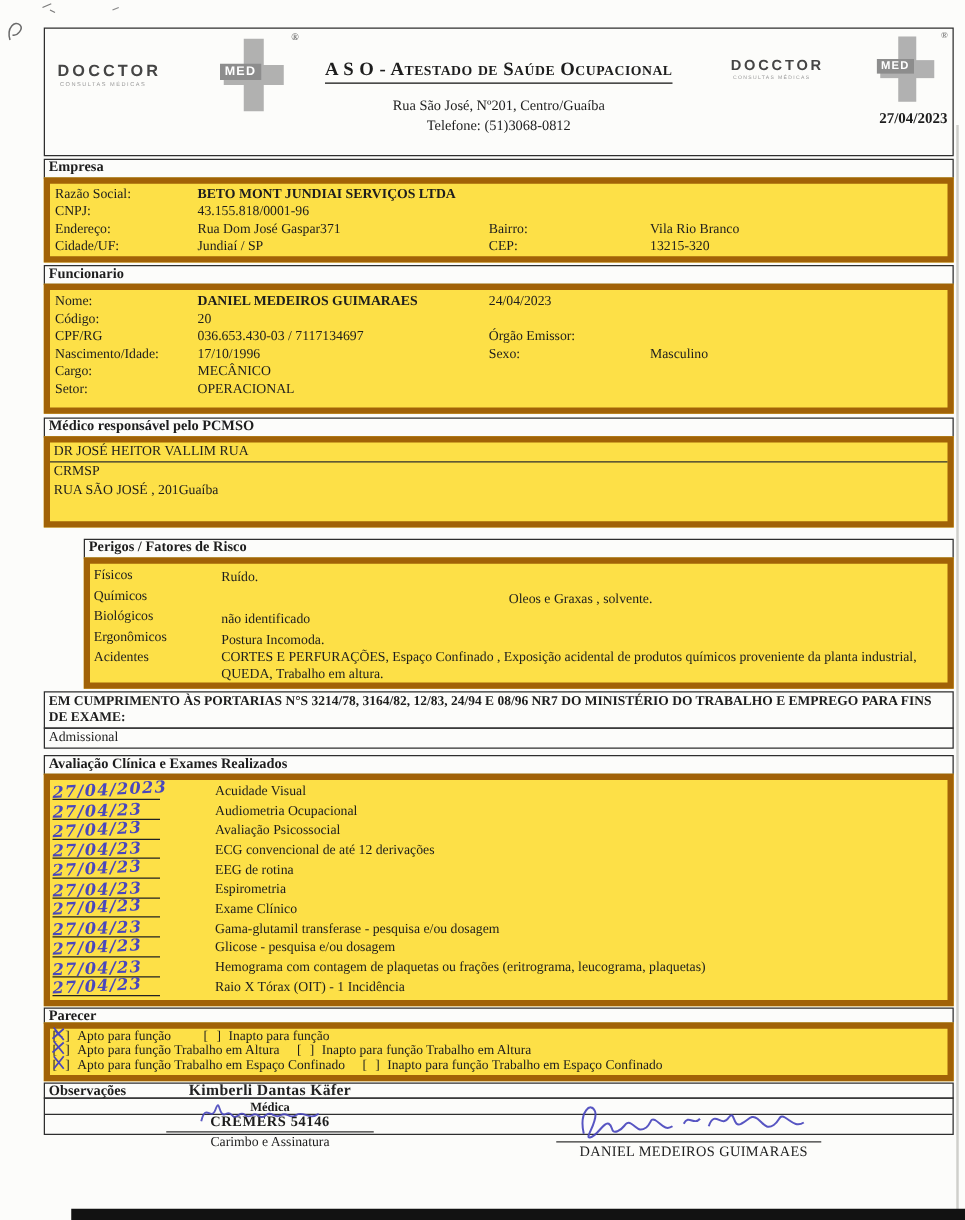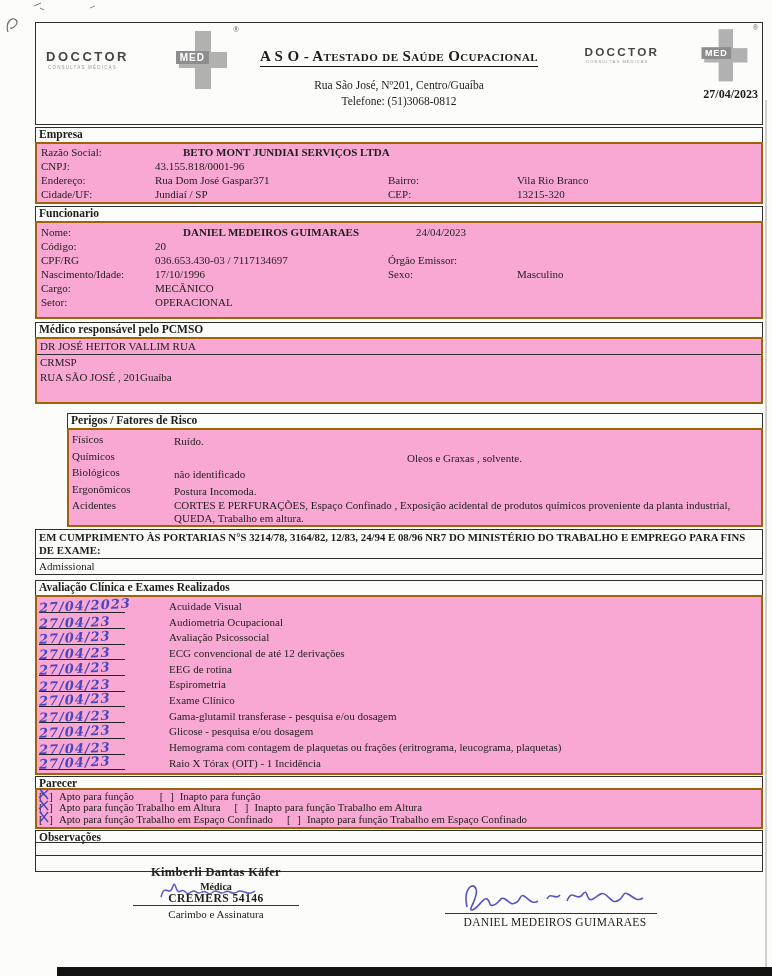--- a/index.html
+++ b/index.html
@@ -7,21 +7,21 @@
   .page {
     position:relative; width:772px; height:976px; margin:0 auto;
     background:#fcfcfa; overflow:hidden;
     font-family:"Liberation Serif", serif; color:#1d1d1d;
   }
   .doc { position:absolute; left:35px; top:22px; width:728px; height:945px; }
   .sec-head {
     border:1px solid #2e2e2e; font-weight:bold; font-size:11.5px;
     line-height:13px; height:16px; padding-left:3px; background:#fcfcfa;
   }
-  .sec-body { border:2px solid #a16207; margin-top:-1px; background:#f9a8d4; }
+  .sec-body { border:5px solid #a16207; margin-top:-1px; background:#fde047; }
   .stack + .stack { margin-top:2px; }
 
   
   .hdr { position:relative; width:100%; height:103px; border:1px solid #2e2e2e; }
   .title-wrap { position:absolute; left:190px; right:190px; top:24px; text-align:center; }
   .aso-title {
     display:inline-block; font-weight:bold; font-size:15px; font-variant:small-caps;
     border-bottom:1.6px solid #111; padding-bottom:1px; letter-spacing:.4px;
   }
   .addr1 { position:absolute; left:190px; right:190px; top:56px; text-align:center; font-size:11.5px; }
@@ -43,21 +43,21 @@
     font-family:"Liberation Sans", sans-serif; font-weight:bold; font-size:10px;
     letter-spacing:1px; padding:1px 4px; }
   .logo .reg { position:absolute; right:2px; top:-8px; font-size:8px; color:#555; }
 
   
   .frow { display:flex; font-size:11px; line-height:14px; }
   .fl  { width:118px; padding-left:4px; flex-shrink:0; }
   .fv  { width:233px; flex-shrink:0; }
   .fl2 { width:129px; flex-shrink:0; }
   .fv2 { flex:1; }
-  .b { font-weight:bold;margin-left:28px; }
+  .b { font-weight:bold; }
 
   .medline { font-size:11px; line-height:15px; padding-left:3px; }
   .medline.first { border-bottom:1px solid #2e2e2e; }
 
   .prow { display:flex; font-size:11px; line-height:16px; }
   .pl { width:105px; padding-left:3px; flex-shrink:0; }
   .pv { flex:1; padding-right:6px; line-height:12.5px; padding-top:2px; }
 
   .portarias { border:1px solid #2e2e2e; font-weight:bold; font-size:10.8px;
     line-height:13px; padding:1px 3px; margin-top:2px; }

